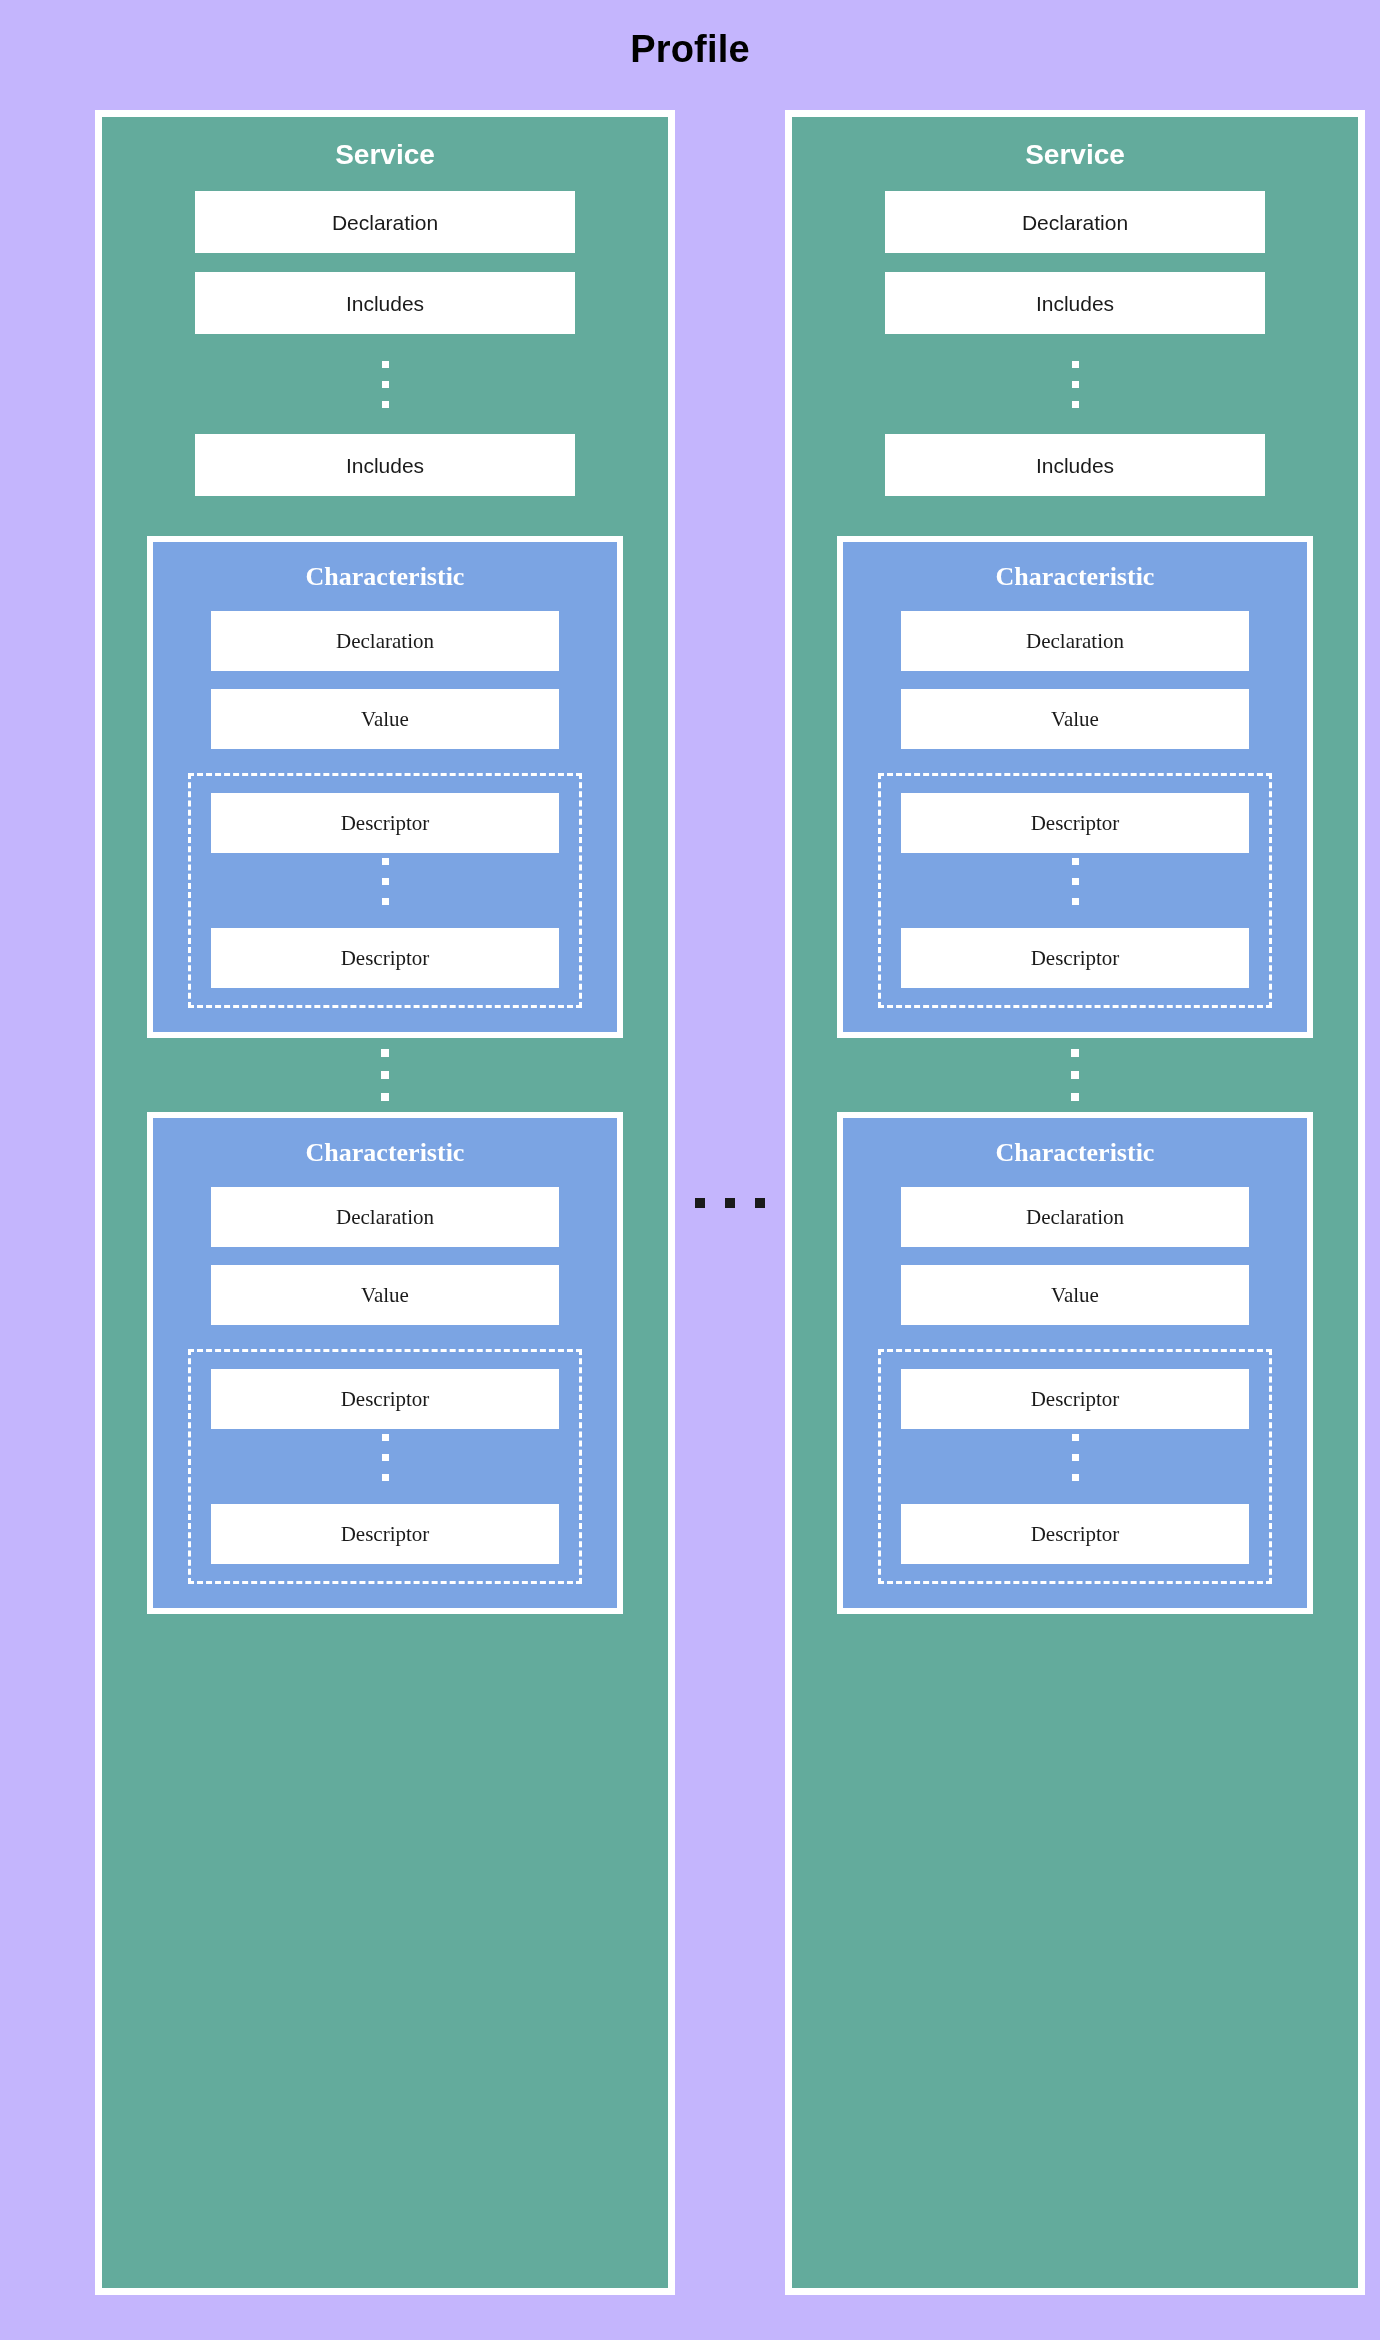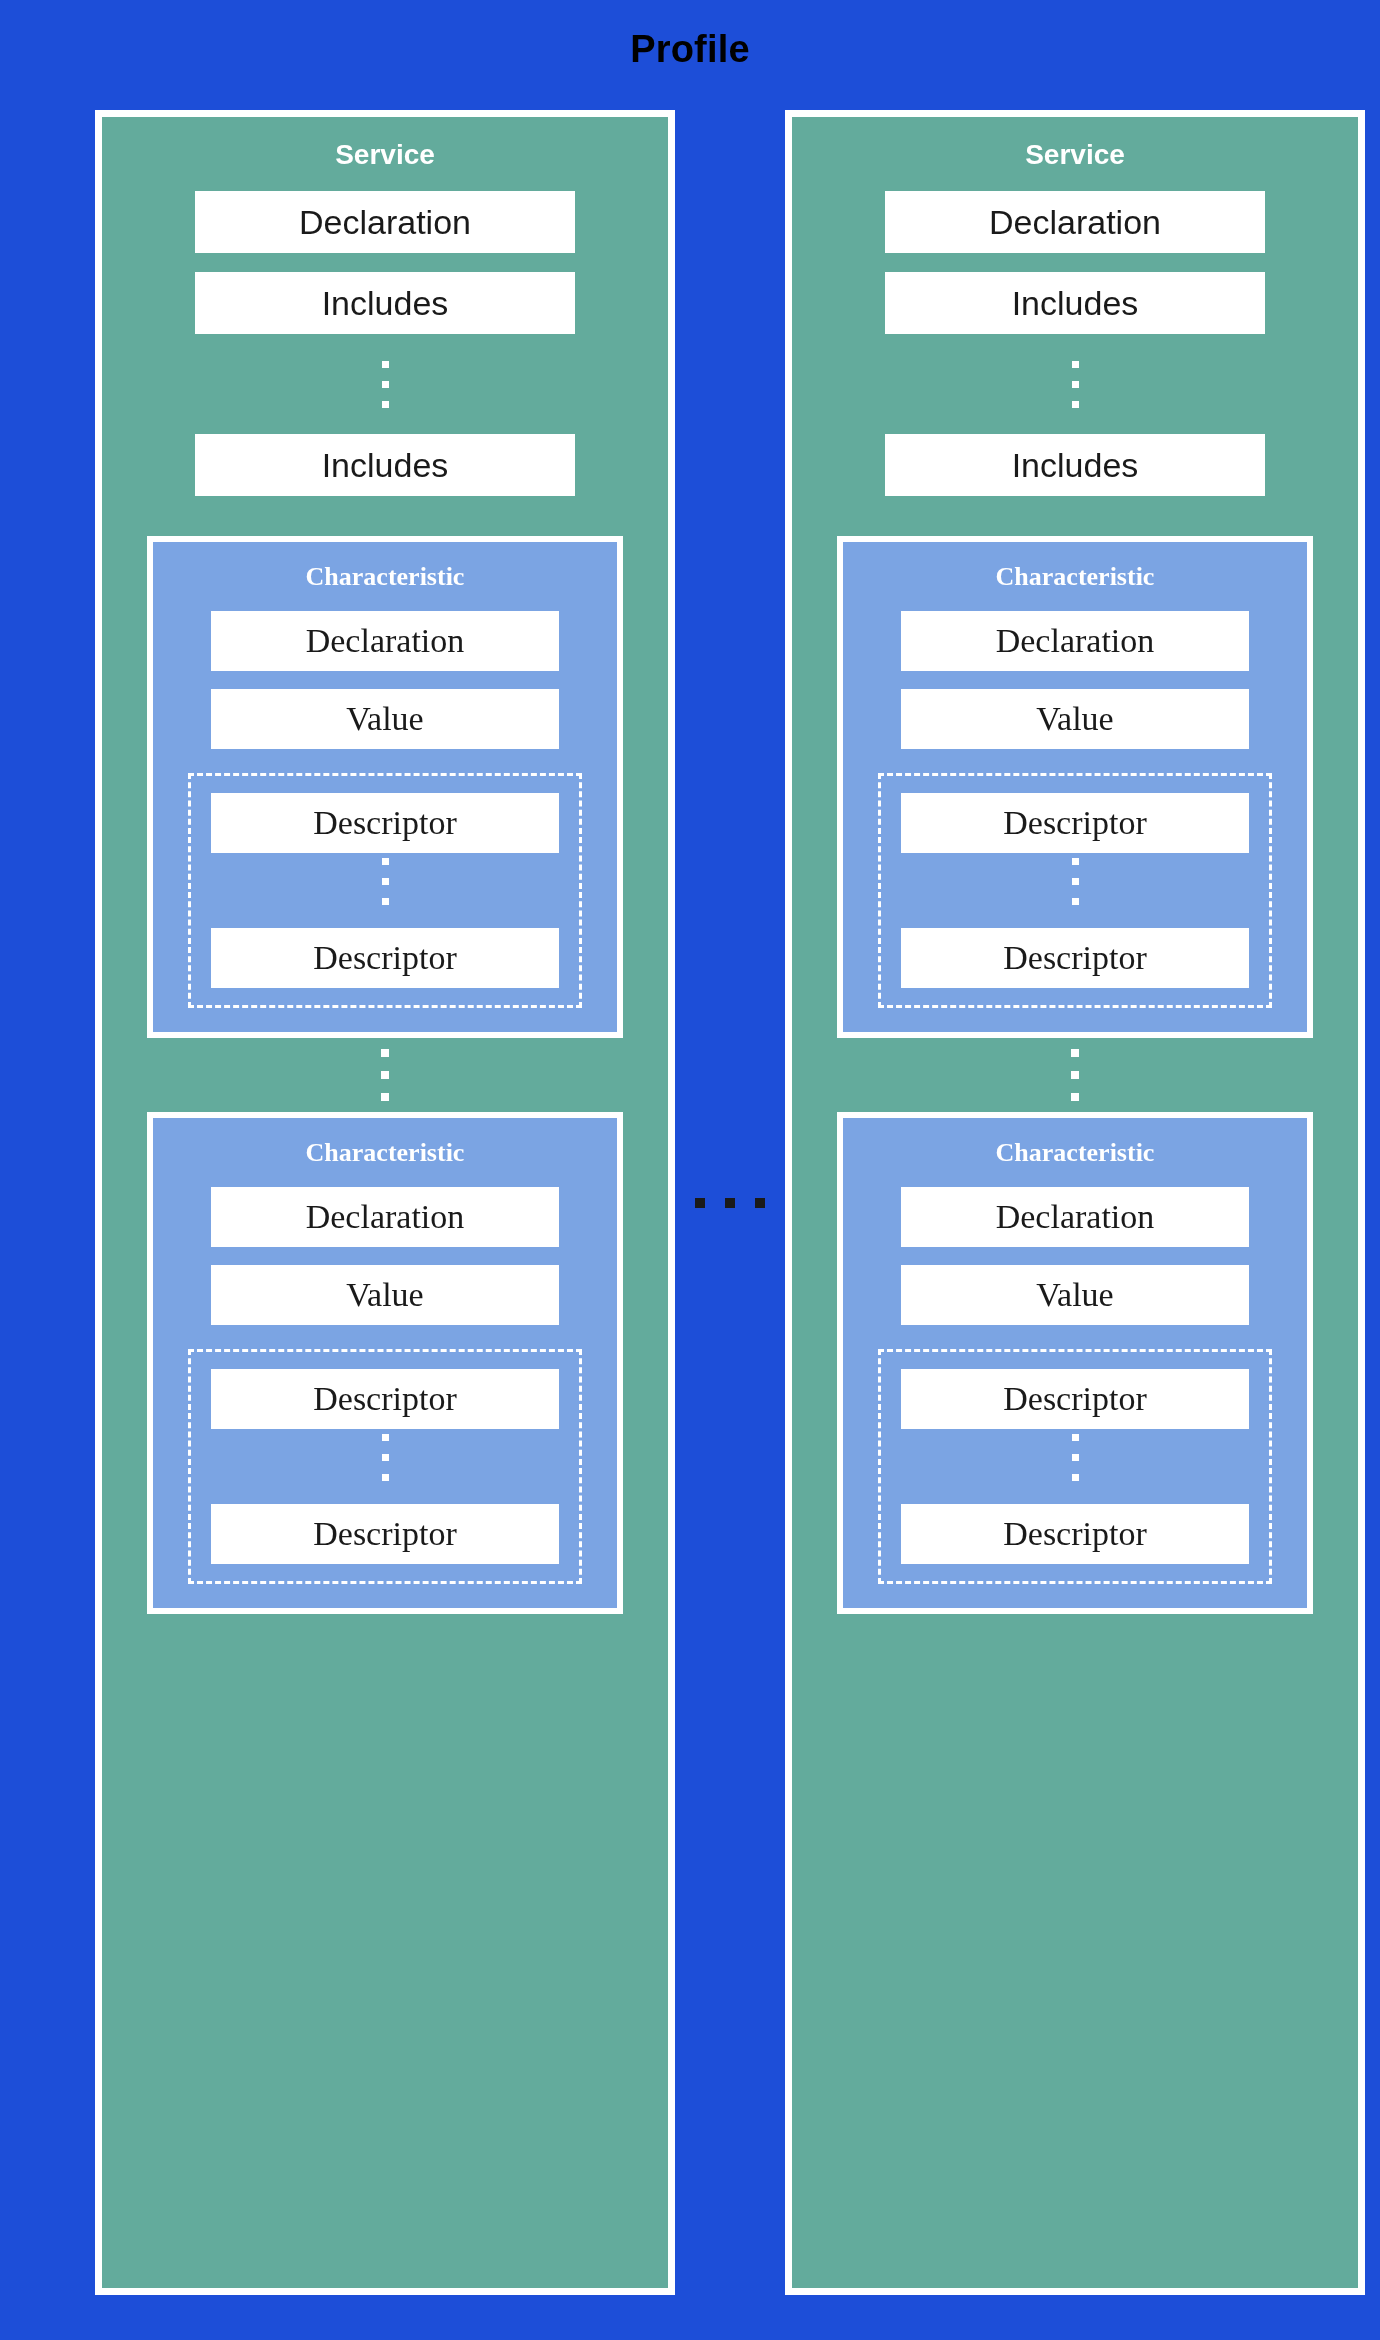--- a/index.html
+++ b/index.html
@@ -11,21 +11,21 @@
     height: 2340px;
     background: #e6ecf5;
     font-family: "Liberation Sans", sans-serif;
     overflow: hidden;
   }
 
   .page {
     position: relative;
     width: 1380px;
     height: 2340px;
-    background: #1d4ed8;
+    background: #c4b5fd;
     box-sizing: border-box;
     padding-left: 20px;
   }
 
   
   .page-title {
     position: absolute;
     top: 28px;
     left: 0;
     width: 1380px;
@@ -69,21 +69,21 @@
     margin-top: 22px;
     margin-bottom: 20px;
     text-align: center;
   }
 
   
   .wbox {
     background: #ffffff;
     color: #1a1a1a;
     text-align: center;
-    font-size: 34px;
+    font-size: 21px;
     line-height: 1;
     display: flex;
     align-items: center;
     justify-content: center;
     box-sizing: border-box;
   }
 
   .service-box {
     width: 380px;
     height: 62px;

